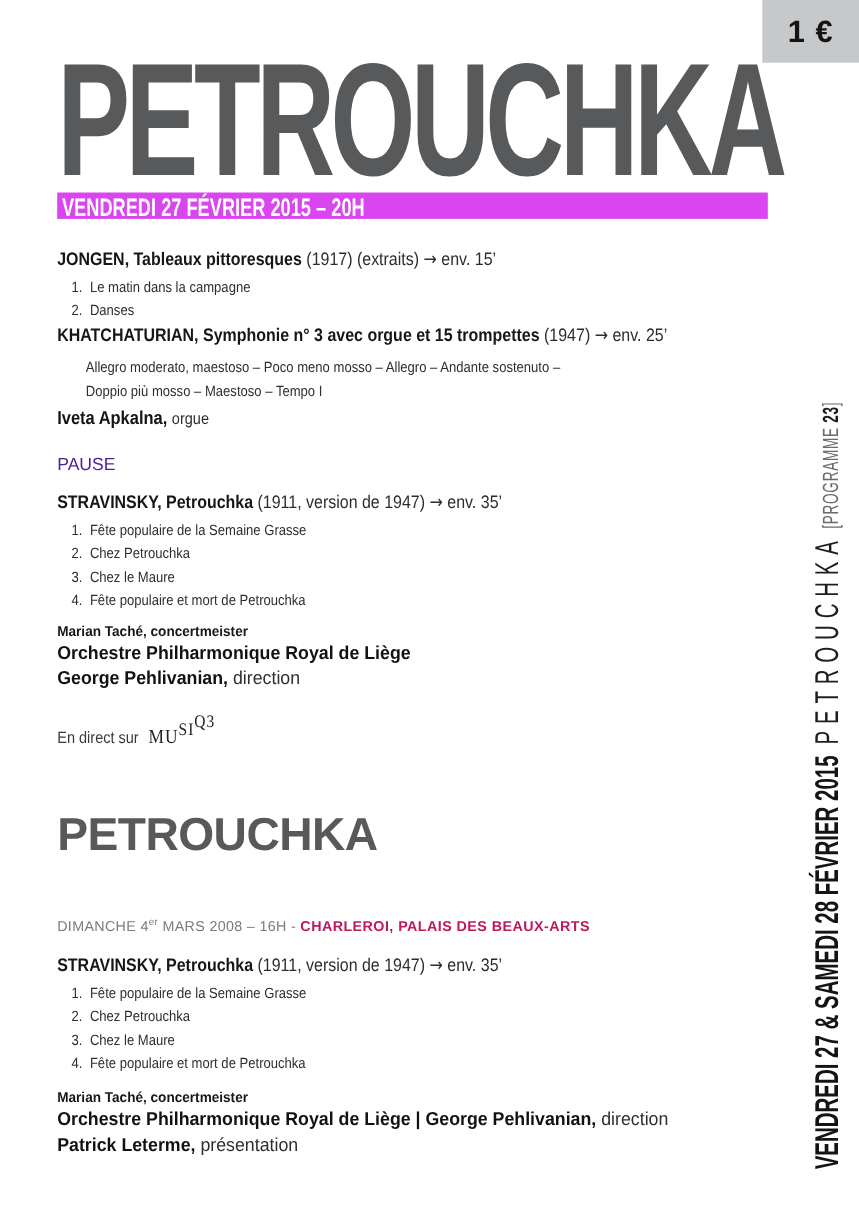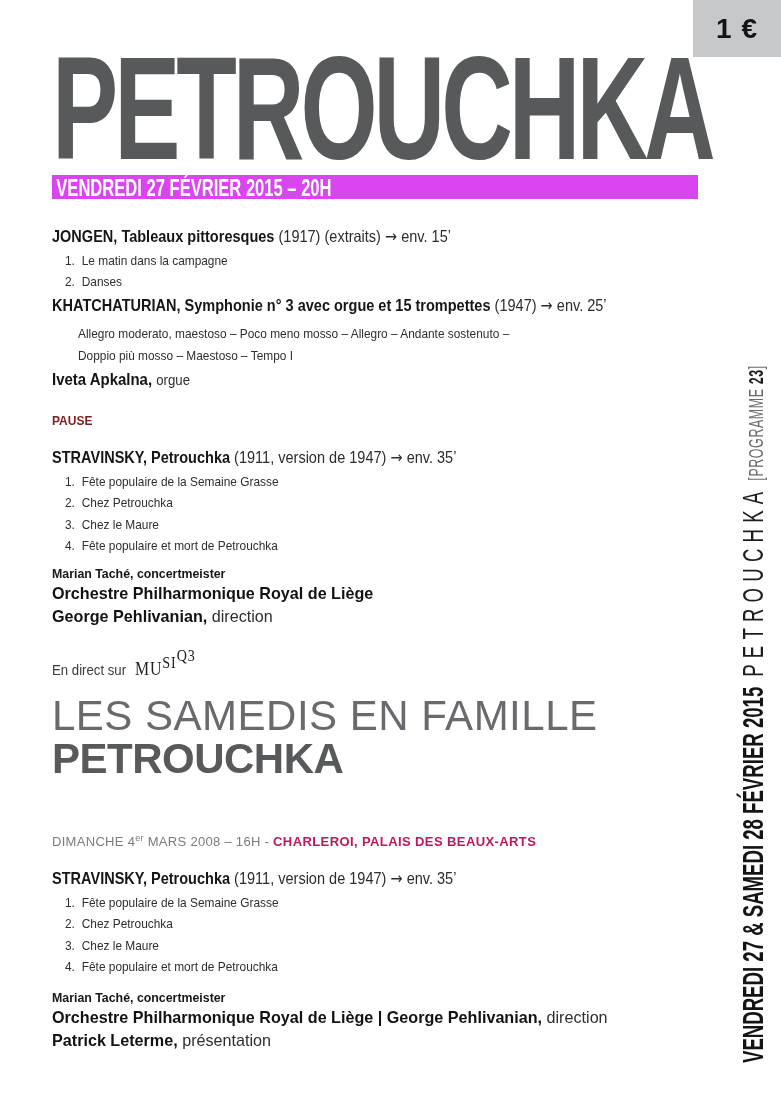--- a/index.html
+++ b/index.html
@@ -47,21 +47,21 @@
   .mlist{font-size:13.5px;line-height:21.4px;color:#2e2e2e;left:65px;}
   .mrow{display:flex;}
   .mnum{width:19px;flex:0 0 19px;}
 
   .movlines{font-size:13.5px;line-height:22px;color:#2e2e2e;left:78px;}
 
   .soloist{font-size:17px;}
   .soloist .wt{font-weight:700;color:#141414;}
   .soloist .role{font-size:15px;color:#2e2e2e;}
 
-  .pause{font-size:12px;font-weight:700;color:#7f1d1d;}
+  .pause{font-size:16px;font-weight:400;color:#4c1d95;}
 
   .credits{transform:scaleX(0.95);transform-origin:0 0;}
   .cr-small{font-size:13px;font-weight:700;line-height:19px;color:#161616;}
   .cr-big{font-size:17px;font-weight:700;line-height:22.5px;color:#121212;}
   .cr-big .reg{font-weight:400;color:#2e2e2e;}
 
   .broadcast{font-size:15px;color:#3a3a3a;}
   .logo{font-family:"Liberation Serif",serif;color:#222222;letter-spacing:1px;}
   .logo-mu{font-size:18px;margin-left:6px;}
   .logo-si{font-size:16px;position:relative;top:-7px;}
@@ -169,21 +169,20 @@
       <span>George Pehlivanian,</span>
       <span class="reg">direction</span>
     </div>
   </div>
 
   <div class="abs broadcast cx" style="top:659px">
     <span>En direct sur</span>
     <span class="logo logo-mu">MU</span><span class="logo logo-si">SI</span><span class="logo logo-q3">Q3</span>
   </div>
 
-  <div class="abs series-title">LES SAMEDIS EN FAMILLE</div>
   <div class="abs sub-title">PETROUCHKA</div>
 
 
   <div class="abs extra-date">
     <span>DIMANCHE 4</span><sup>er</sup><span> MARS 2008 – 16H - </span><span class="venue">CHARLEROI, PALAIS DES BEAUX-ARTS</span>
   </div>
 
   <div class="abs work cx" style="top:868px">
     <span class="wt">STRAVINSKY, Petrouchka</span>
     <span>(1911, version de 1947)</span>

